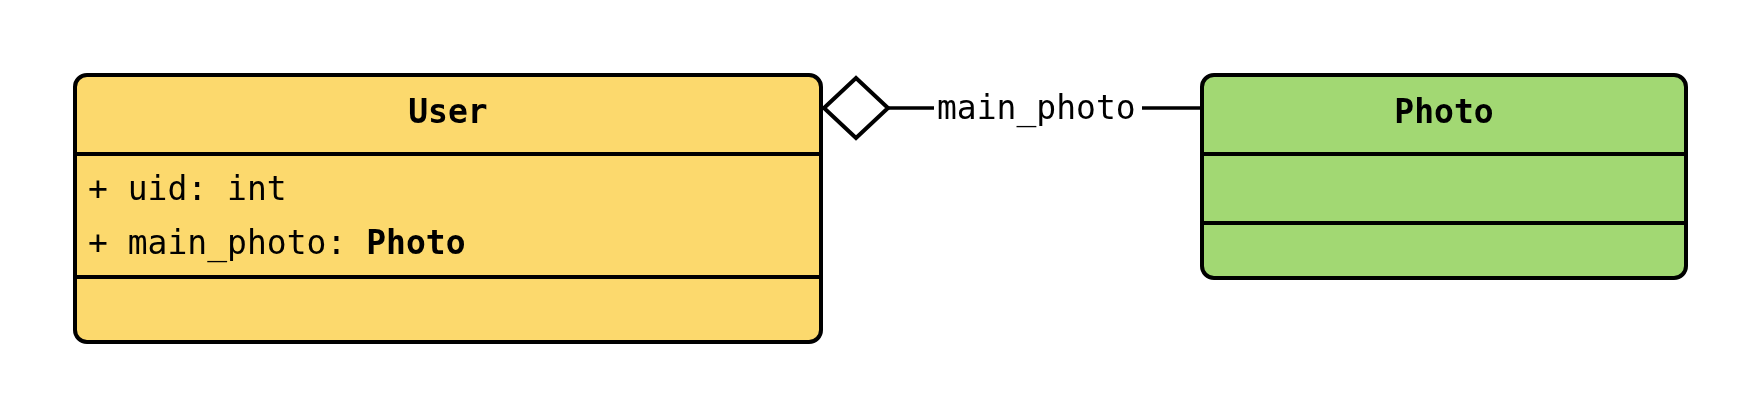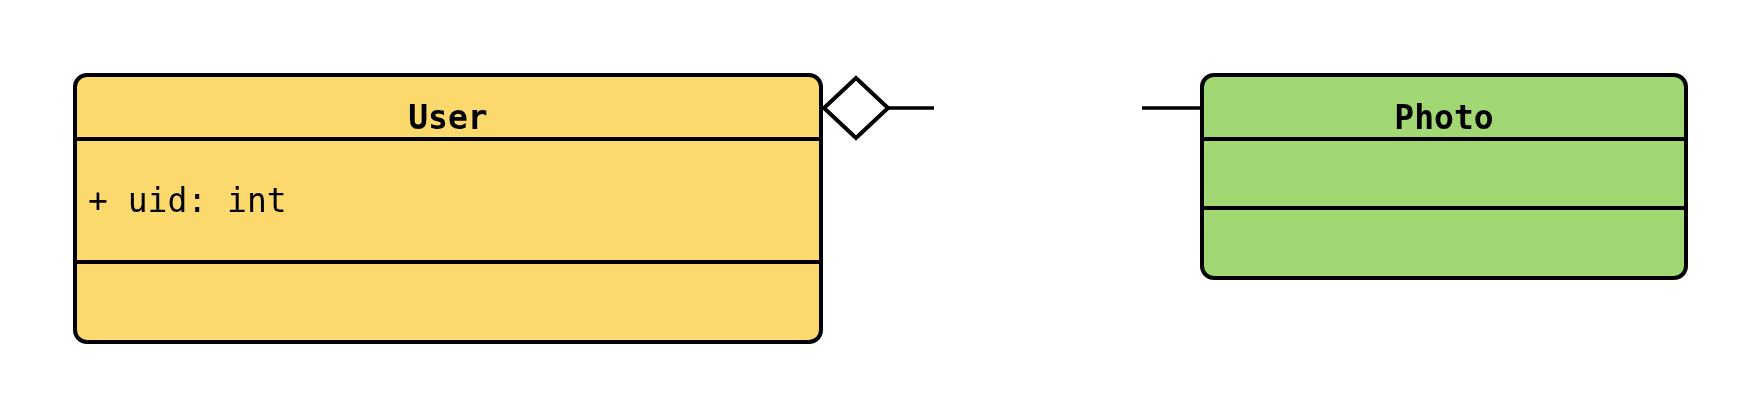--- a/index.html
+++ b/index.html
@@ -35,24 +35,25 @@
     left: 1200px;
     top: 73px;
     width: 488px;
     height: 207px;
   }
   .class-header {
     box-sizing: border-box;
     flex: 0 0 64px;
     border-bottom: 4px solid #000000;
     display: flex;
-    align-items: flex-end;
+    align-items: flex-start;
     justify-content: center;
     font-weight: bold;
     font-size: 33px;
+    margin-top: 15px;
   }
   .class-section {
     box-sizing: border-box;
     display: flex;
     flex-direction: column;
     justify-content: center;
     padding-left: 11px;
     font-size: 33px;
     line-height: 33px;
   }
@@ -90,31 +91,33 @@
 <body>
 
 <div class="canvas">
 
   <div class="uml-class user" style="background-color: rgb(252, 217, 109);">
     <div class="class-header">
       <span>User</span>
     </div>
     <div class="class-section attrs">
       <div class="member-row"><span>+ uid: </span><span>int</span></div>
+      <div class="member-row"><span>+ main_photo: </span><span class="type-bold">Photo</span></div>
     </div>
   </div>
 
   <div class="uml-class photo" style="background-color: rgb(162, 216, 115);">
     <div class="class-header">
       <span>Photo</span>
     </div>
     <div class="class-section attrs"></div>
     <div class="class-section methods"></div>
   </div>
 
   <svg class="connector-svg" viewBox="0 0 1763 420" xmlns="http://www.w3.org/2000/svg">
     <polygon points="824,108 856,78 888,108 856,138" fill="#ffffff" stroke="#000000" stroke-width="4"></polygon>
     <line x1="888" y1="108" x2="934" y2="108" stroke="#000000" stroke-width="3.5"></line>
     <line x1="1142" y1="108" x2="1202" y2="108" stroke="#000000" stroke-width="3.5"></line>
   </svg>
 
+  <span class="relationship-label">main_photo</span>
 
 </div>
 
 </body></html>

